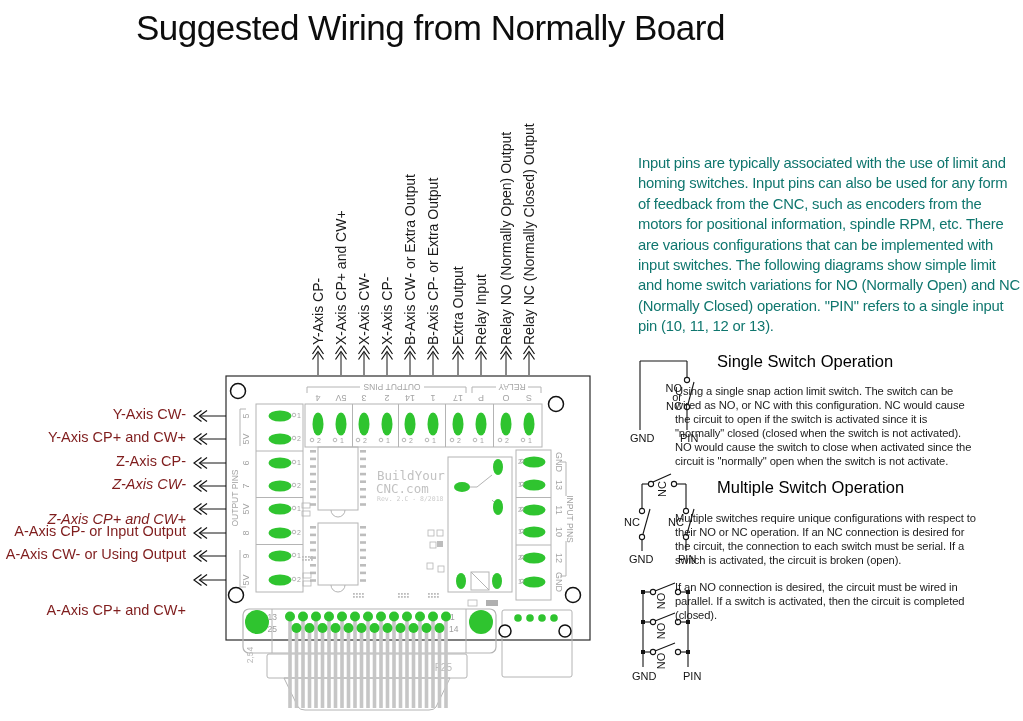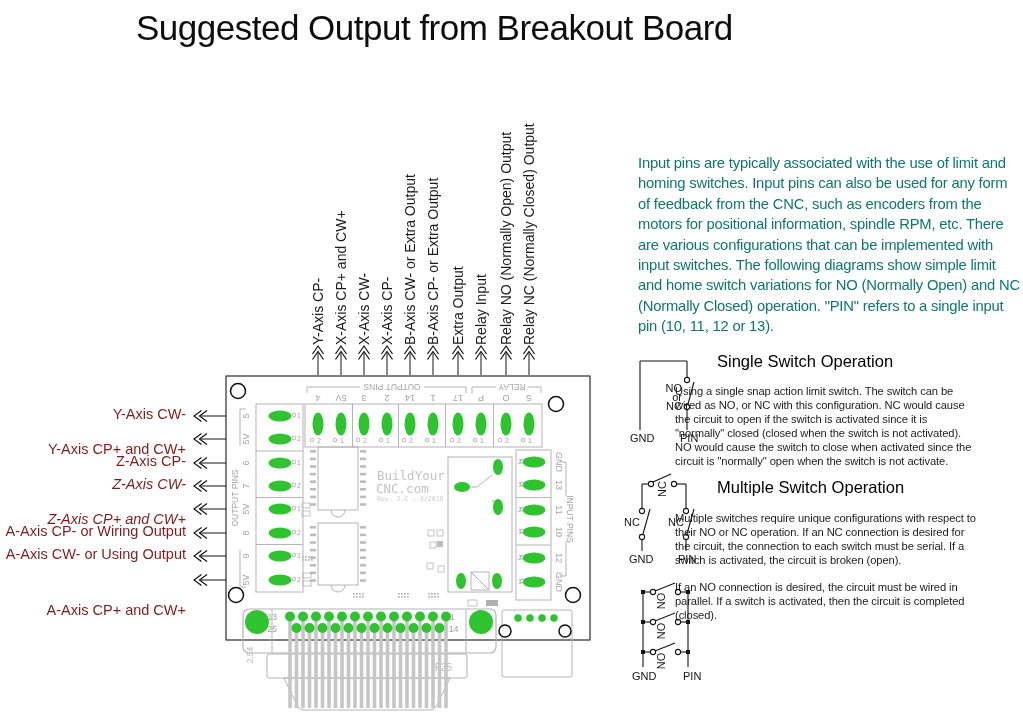--- a/index.html
+++ b/index.html
@@ -418,41 +418,41 @@
       <line x1="643" y1="652" x2="650" y2="652" stroke="#141414" stroke-width="1.1"></line>
       <line x1="681" y1="652" x2="688" y2="652" stroke="#141414" stroke-width="1.1"></line>
       <circle cx="653" cy="652" r="2.6" fill="#fff" stroke="#141414" stroke-width="1.1"></circle>
       <circle cx="678" cy="652" r="2.6" fill="#fff" stroke="#141414" stroke-width="1.1"></circle>
       <line x1="655" y1="651" x2="675" y2="643" stroke="#141414" stroke-width="1.1"></line>
       <rect x="641" y="650" width="4" height="4" fill="#141414"></rect>
       <rect x="686" y="650" width="4" height="4" fill="#141414"></rect>
       <text x="665" y="667" font-size="11" fill="#141414" font-family="&quot;Liberation Sans&quot;,sans-serif" text-anchor="middle" transform="rotate(-90 662 664)">NO</text>
     </svg>
 
-  <div class="title">Suggested Output from Breakout Board</div>
+  <div class="title">Suggested Wiring from Normally Board</div>
 
   <div id="top-labels">
       <div class="top-label" style="left: 326px; top: 329px;">Y-Axis CP-</div>
       <div class="top-label" style="left: 349px; top: 329px;">X-Axis CP+ and CW+</div>
       <div class="top-label" style="left: 372px; top: 329px;">X-Axis CW-</div>
       <div class="top-label" style="left: 395px; top: 329px;">X-Axis CP-</div>
       <div class="top-label" style="left: 418px; top: 329px;">B-Axis CW- or Extra Output</div>
       <div class="top-label" style="left: 441px; top: 329px;">B-Axis CP- or Extra Output</div>
       <div class="top-label" style="left: 466px; top: 329px;">Extra Output</div>
       <div class="top-label" style="left: 489px; top: 329px;">Relay Input</div>
       <div class="top-label" style="left: 514px; top: 329px;">Relay NO (Normally Open) Output</div>
       <div class="top-label" style="left: 537px; top: 329px;">Relay NC (Normally Closed) Output</div>
     </div>
   <div id="left-labels">
       <div class="left-label" style="top: 406px;">Y-Axis CW-</div>
-      <div class="left-label" style="top: 441px;">Y-Axis CP+ and CW+</div>
+      <div class="left-label" style="top: 429px;">Y-Axis CP+ and CW+</div>
       <div class="left-label" style="top: 453px;">Z-Axis CP-</div>
       <div class="left-label" style="top: 476px; font-style: italic;">Z-Axis CW-</div>
       <div class="left-label" style="top: 511px; font-style: italic;">Z-Axis CP+ and CW+</div>
-      <div class="left-label" style="top: 523px;">A-Axis CP- or Wiring Output</div>
+      <div class="left-label" style="top: 523px;">A-Axis CP- or Input Output</div>
       <div class="left-label" style="top: 546px;">A-Axis CW- or Using Output</div>
       <div class="left-label" style="top: 602px;">A-Axis CP+ and CW+</div>
     </div>
 
   <div class="intro">Input pins are typically associated with the use of limit and homing switches. Input pins can also be used for any form of feedback from the CNC, such as encoders from the motors for positional information, spindle RPM, etc. There are various configurations that can be implemented with input switches.  The following diagrams show simple limit and home switch variations for NO (Normally Open) and NC (Normally Closed) operation. "PIN" refers to a single input pin (10, 11, 12 or 13).</div>
 
   <div class="h2" style="top:352px">Single Switch Operation</div>
   <div class="small" style="top:376px;width:300px">Using a single snap action limit switch.  The switch can be wired as NO, or NC with this configuration. NC would cause the circuit to open if the switch is activated since it is "normally" closed (closed when the switch is not activated).  NO would cause the switch to close when activated since the circuit is "normally" open when the switch is not activate.</div>
 
   <div class="h2" style="top:478px">Multiple Switch Operation</div>

